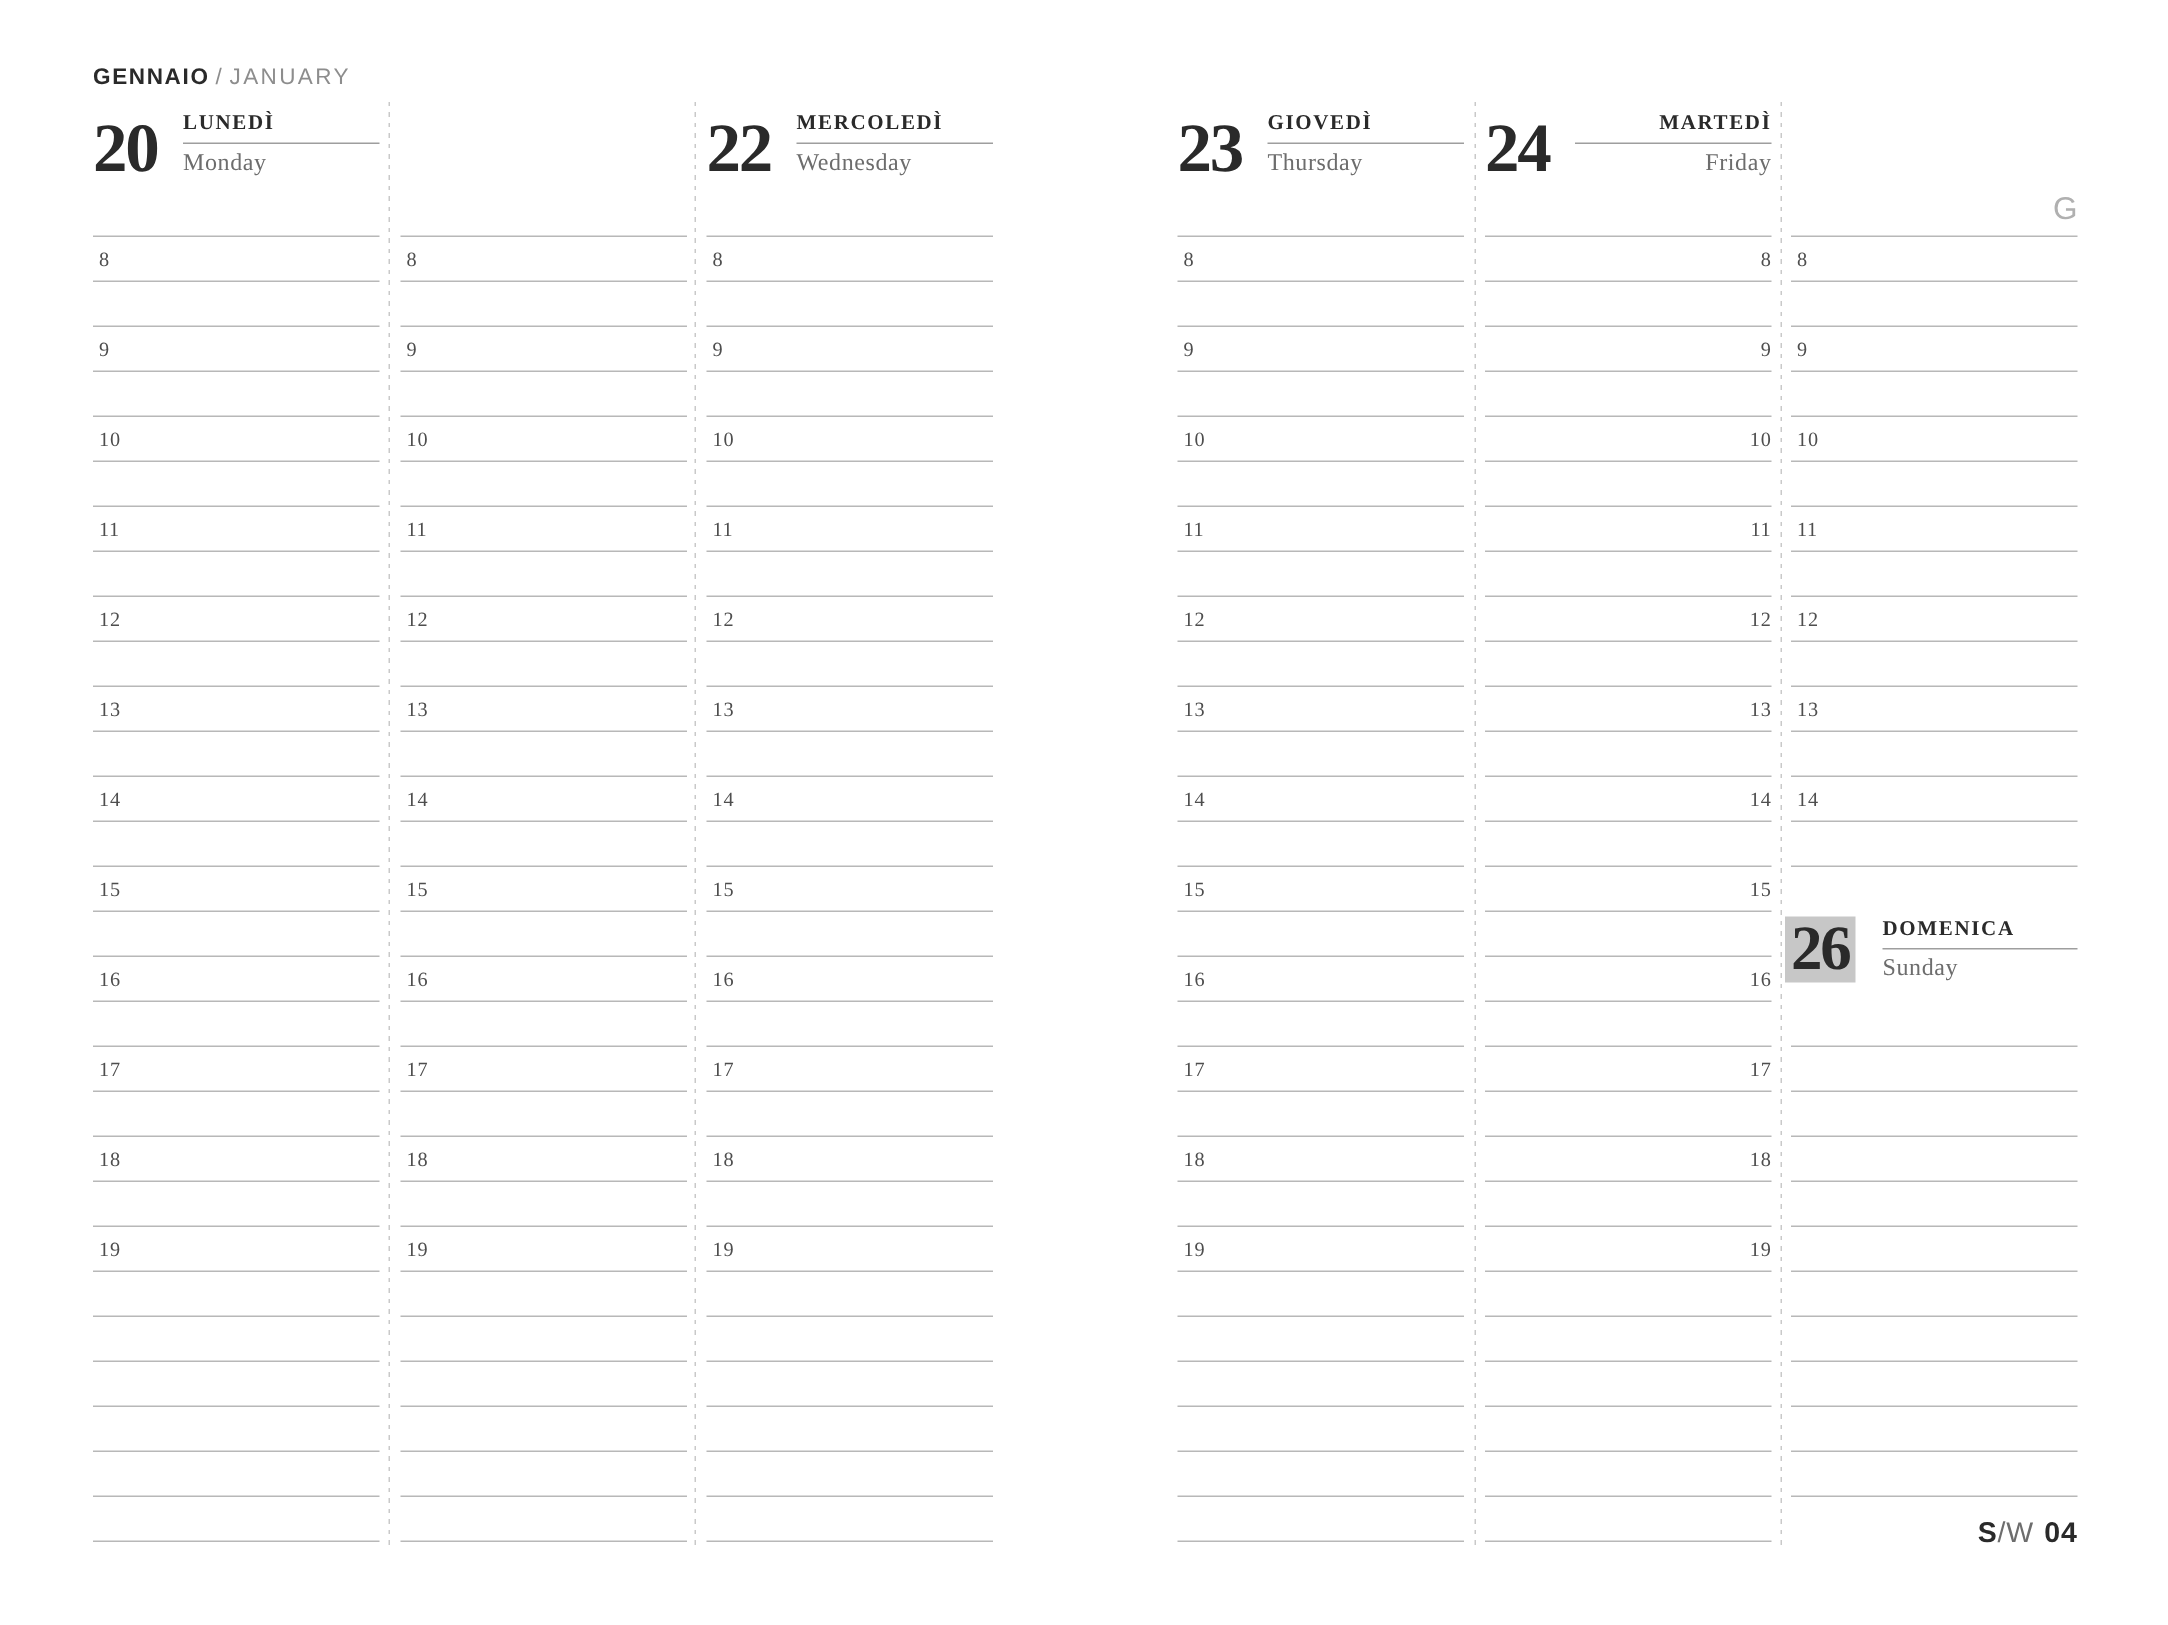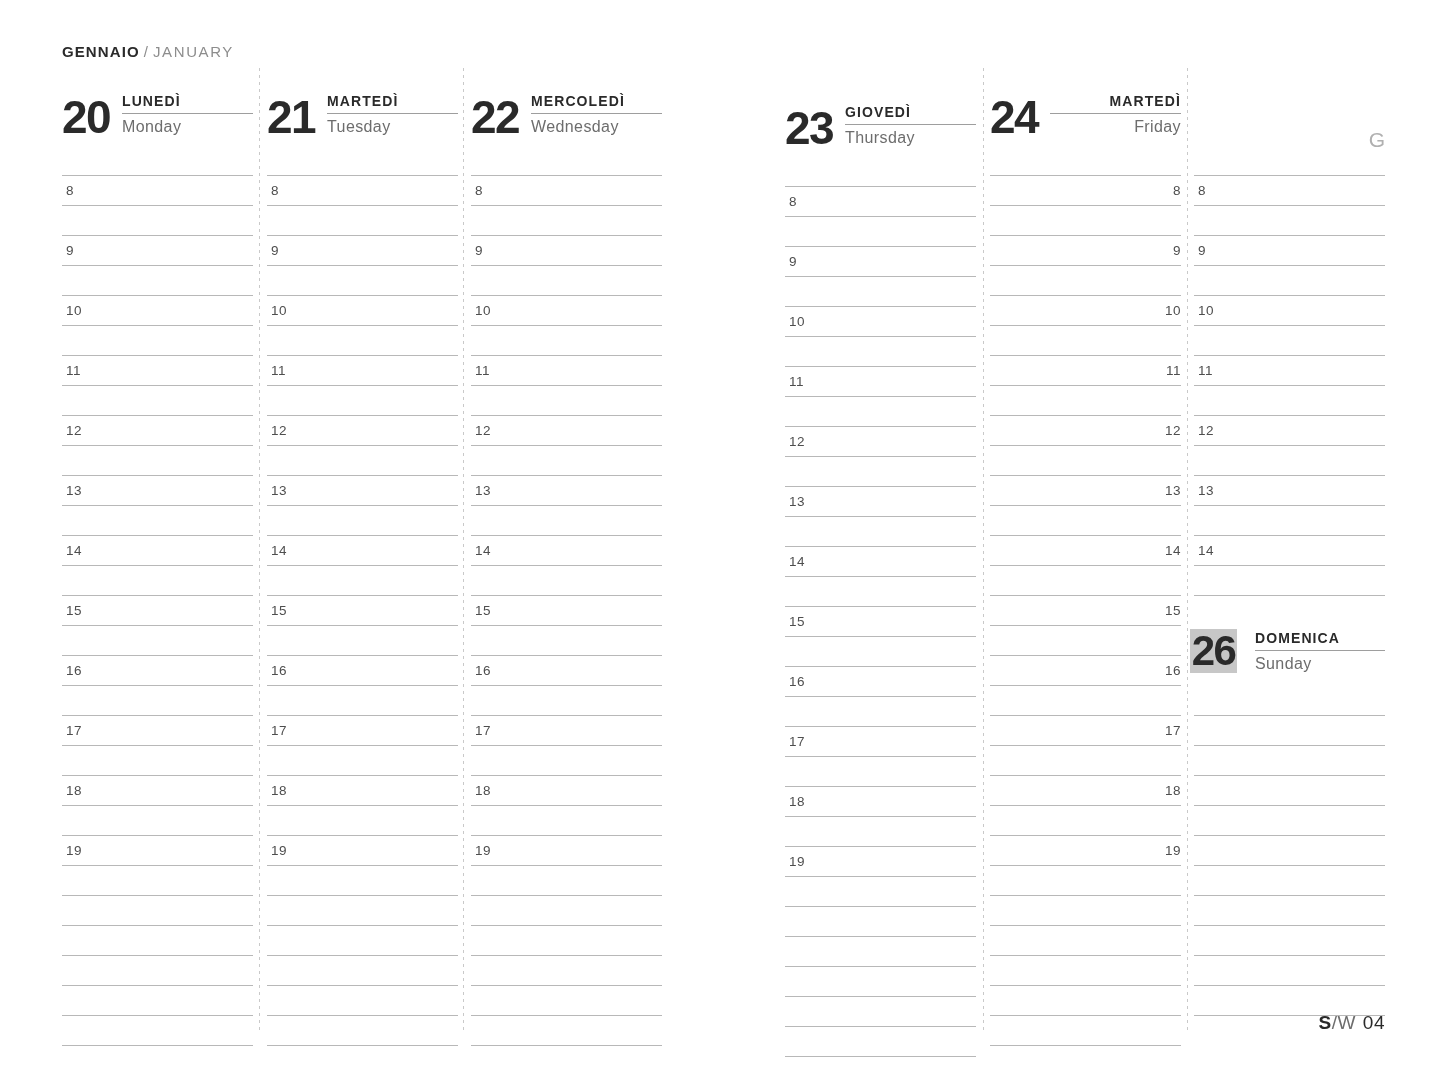--- a/index.html
+++ b/index.html
@@ -18,21 +18,21 @@
   body{background:var(--paper);font-family:"Liberation Sans",sans-serif;}
   .sheet{position:relative;width:1445px;height:1083px;background:var(--paper);overflow:hidden;}
 
   
   .month-header{position:absolute;left:62px;top:44px;font-size:15px;line-height:15px;letter-spacing:1.1px;white-space:nowrap;}
   .month-it{font-weight:700;color:var(--ink-dark);}
   .month-sep{font-weight:400;color:var(--month-gray);padding:0 4px;}
   .month-en{font-weight:400;color:var(--month-gray);letter-spacing:1.6px;}
 
   
-  .day-col{position:absolute;top:93px;width:191px;height:985px;}
+  .day-col{position:absolute;top:75px;width:191px;height:985px;font-family:Liberation Serif, serif;}
   .day-header{position:relative;height:82px;}
   .day-number{position:absolute;left:0;top:1px;font-size:46px;font-weight:700;line-height:1;letter-spacing:-1.5px;color:var(--ink-dark);}
   .day-names{position:absolute;left:47px;right:0;top:1px;padding-left:13px;}
   .name-it{display:block;font-size:14px;line-height:14px;font-weight:700;letter-spacing:1.1px;color:var(--ink-dark);padding-bottom:5px;border-bottom:1.5px solid var(--underline-gray);}
   .name-en{display:block;font-size:16px;line-height:16px;font-weight:400;letter-spacing:.4px;color:var(--ink-gray);margin-top:5px;}
 
   
   .day-grid{position:absolute;left:0;right:0;top:82px;border-top:1px solid var(--line-gray);}
   .grid-row{height:29px;border-bottom:1px solid var(--line-gray);}
   .hour-label{display:block;padding:8px 0 0 4px;font-size:13.5px;line-height:14px;letter-spacing:.5px;color:var(--hour-gray);}
@@ -48,21 +48,21 @@
   .separator{position:absolute;top:68px;height:962px;width:1px;
     background-image:repeating-linear-gradient(to bottom,var(--separator-gray) 0 3px,transparent 3px 7px);}
 
   
   .g-watermark{position:absolute;left:1330px;width:55px;top:129px;text-align:right;font-size:21px;line-height:21px;color:var(--watermark-gray);font-weight:400;}
 
   
   .week-footer{position:absolute;left:1185px;width:200px;top:1012px;text-align:right;font-size:19px;line-height:22px;letter-spacing:.5px;white-space:nowrap;}
   .wf-s{font-weight:700;color:var(--ink-dark);}
   .wf-w{font-weight:400;color:var(--ink-gray);}
-  .wf-num{font-weight:400;color:var(--ink-dark);margin-left:7px;text-align:center;}
+  .wf-num{font-weight:700;color:var(--ink-dark);margin-left:7px;text-align:center;}
 </style>
 </head>
 <body>
 
 <div class="sheet">
 
   <div class="month-header">
     <span class="month-it">GENNAIO</span><span class="month-sep">/</span><span class="month-en">JANUARY</span>
   </div>
 
@@ -125,27 +125,20 @@
           </div>
           <div class="grid-row"></div>
           <div class="grid-row"></div>
           <div class="grid-row"></div>
           <div class="grid-row"></div>
           <div class="grid-row"></div>
           <div class="grid-row"></div>
         </div>
       </section>
       <section class="day-col" style="left: 267px;">
-        <header class="day-header">
-          <div class="day-number">21</div>
-          <div class="day-names">
-            <div class="name-it">MARTEDÌ</div>
-            <div class="name-en">Tuesday</div>
-          </div>
-        </header>
         <div class="day-grid">
           <div class="grid-row">
             <span class="hour-label">8</span>
           </div>
           <div class="grid-row"></div>
           <div class="grid-row">
             <span class="hour-label">9</span>
           </div>
           <div class="grid-row"></div>
           <div class="grid-row">
@@ -252,21 +245,21 @@
             <span class="hour-label">19</span>
           </div>
           <div class="grid-row"></div>
           <div class="grid-row"></div>
           <div class="grid-row"></div>
           <div class="grid-row"></div>
           <div class="grid-row"></div>
           <div class="grid-row"></div>
         </div>
       </section>
-      <section class="day-col" style="left: 785px; margin-top: 11px;">
+      <section class="day-col" style="left: 785px;">
         <header class="day-header">
           <div class="day-number">23</div>
           <div class="day-names">
             <div class="name-it">GIOVEDÌ</div>
             <div class="name-en">Thursday</div>
           </div>
         </header>
         <div class="day-grid">
           <div class="grid-row">
             <span class="hour-label">8</span>

